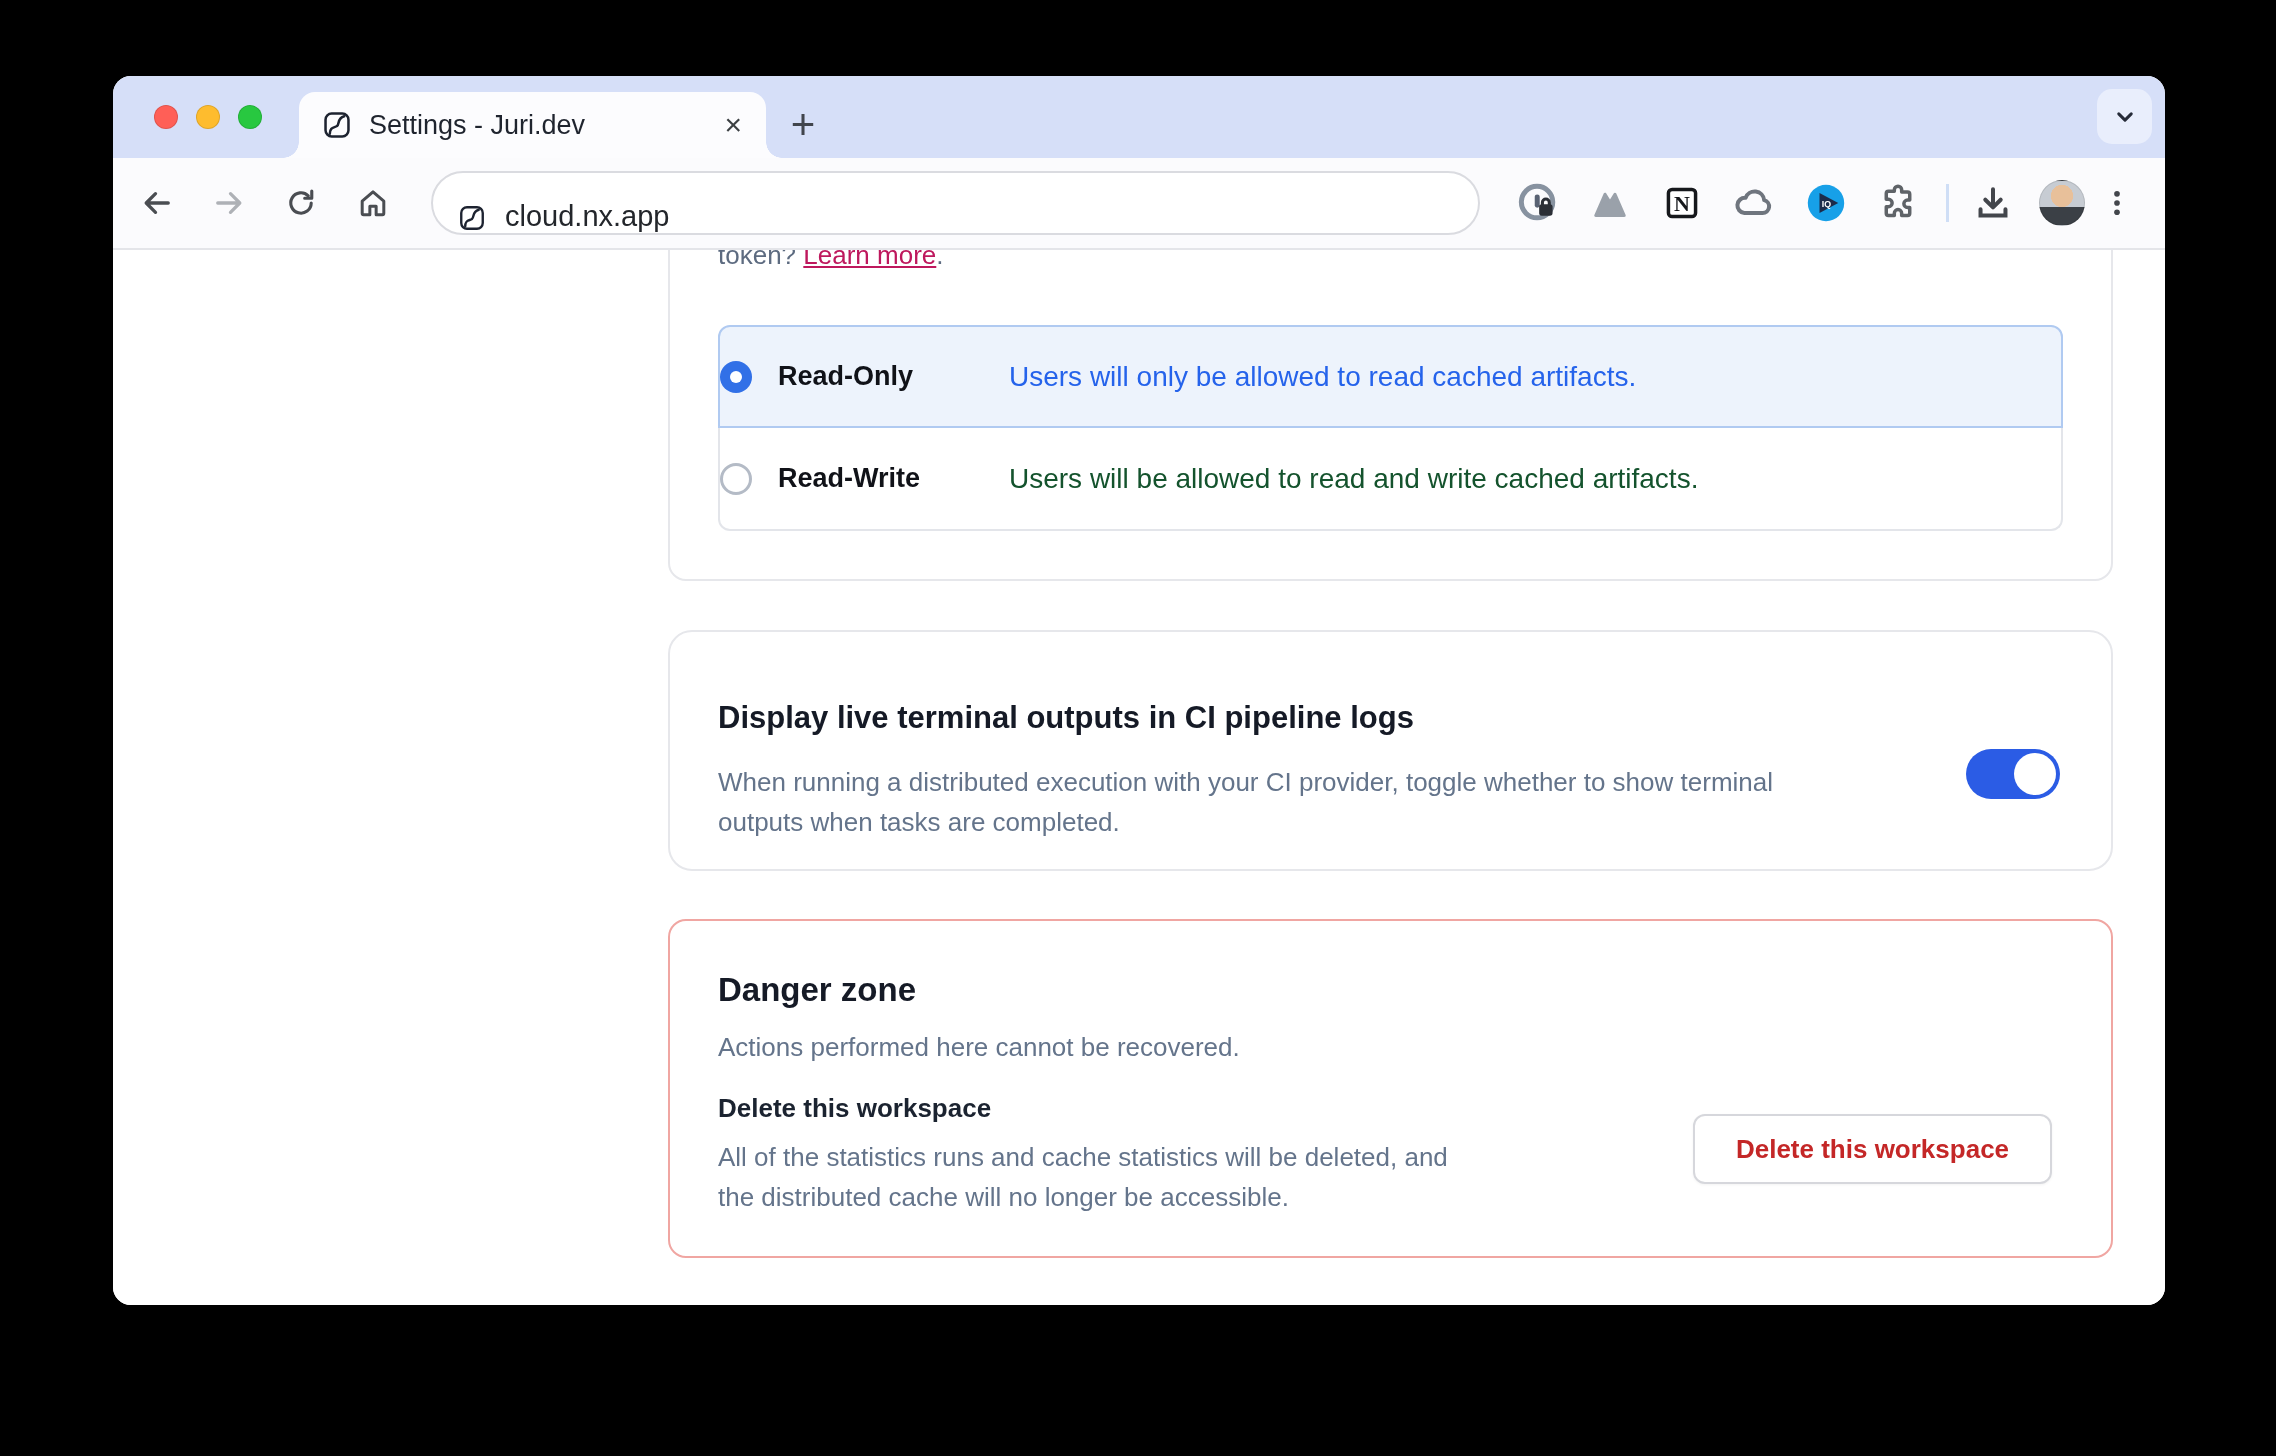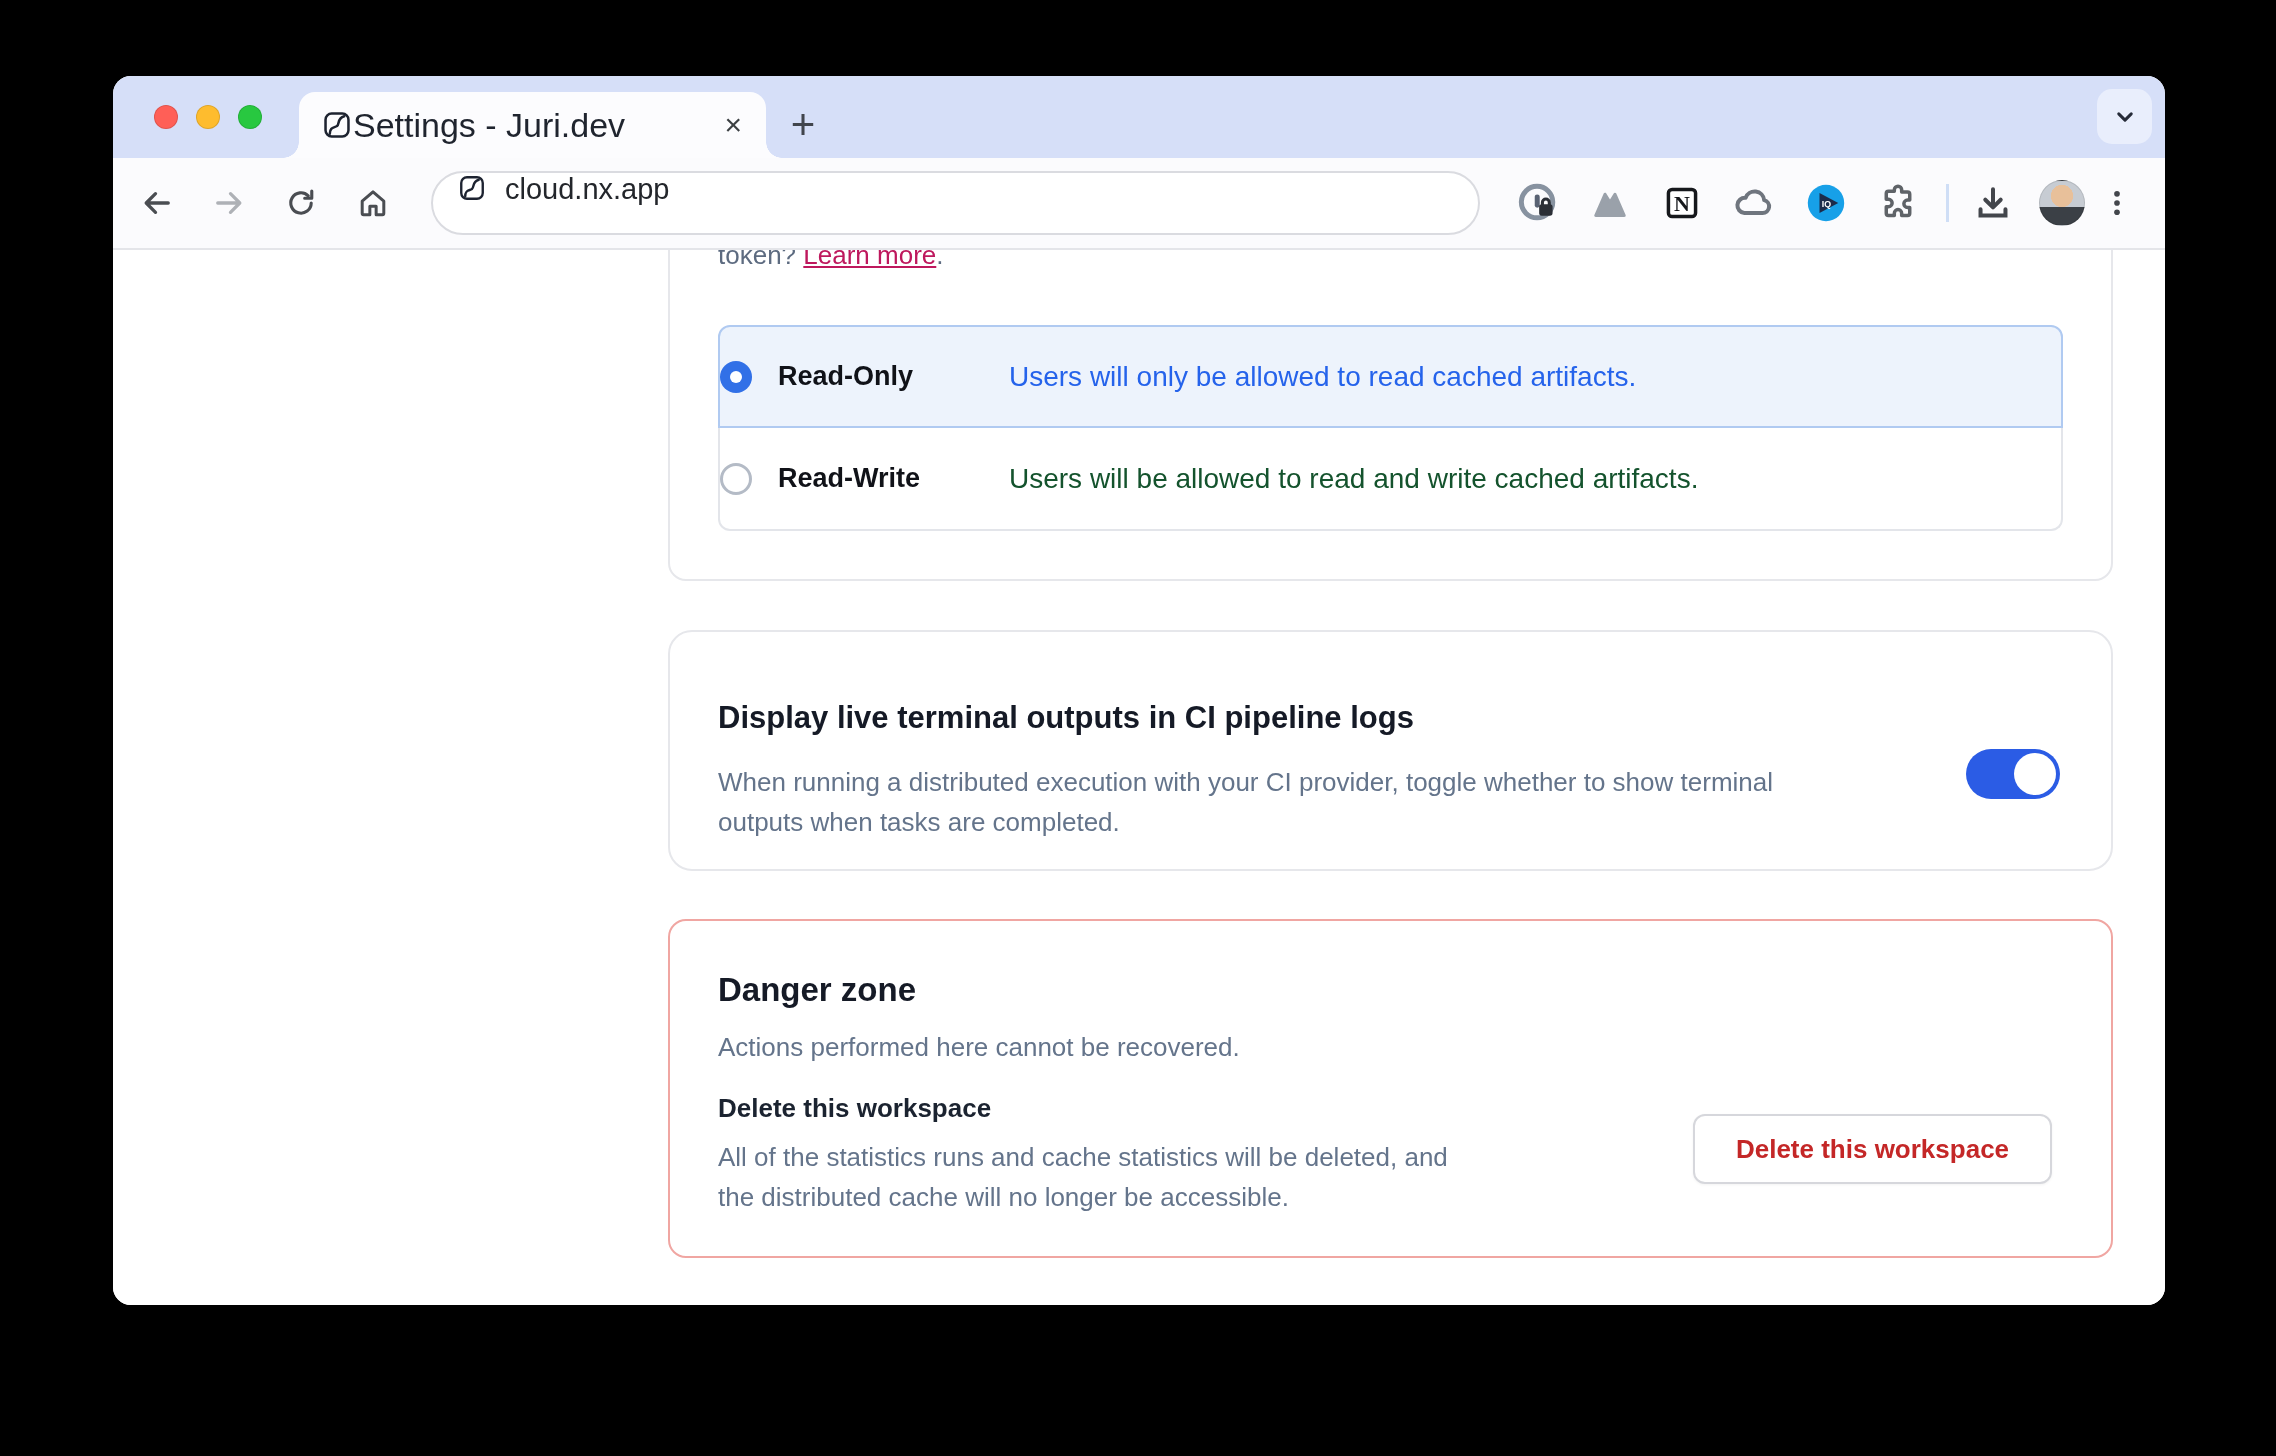--- a/index.html
+++ b/index.html
@@ -16,35 +16,35 @@
   .t-yellow { left:83px; background:#febc2e; }
   .t-green { left:125px; background:#28c840; }
 
   .tab { position:absolute; left:186px; top:16px; width:467px; height:66px; background:#fcfcfe;
          border-radius:16px 16px 0 0; display:flex; align-items:center; }
   .tab::before { content:""; position:absolute; left:-16px; bottom:0; width:16px; height:16px;
                  background:radial-gradient(circle at 0 0, rgba(0,0,0,0) 15.5px, #fcfcfe 16px); }
   .tab::after  { content:""; position:absolute; right:-16px; bottom:0; width:16px; height:16px;
                  background:radial-gradient(circle at 100% 0, rgba(0,0,0,0) 15.5px, #fcfcfe 16px); }
   .tab .favicon { margin-left:22px; width:32px; height:32px; flex:0 0 auto; }
-  .tab-title { margin-left:0; font-size:34px; color:#1f242e; font-weight:500; white-space:nowrap;
+  .tab-title { margin-left:16px; font-size:27px; color:#1f242e; font-weight:500; white-space:nowrap;
                overflow:hidden; flex:1 1 auto; }
   .tab-close { margin-right:24px; font-size:30px; color:#3c4043; line-height:1; cursor:default; }
   .newtab-btn { position:absolute; left:662px; top:16px; width:56px; height:66px; display:flex;
                 align-items:center; justify-content:center; font-size:42px; font-weight:300; color:#41454d; }
   .tab-chevron-btn { position:absolute; right:13px; top:13px; width:55px; height:55px; border-radius:15px;
                      background:#e9eefc; display:flex; align-items:center; justify-content:center; }
 
   
   .navbar { position:absolute; left:0; top:82px; width:100%; height:92px; background:#fbfbfd;
             border-bottom:2px solid #e4e5e9; display:flex; align-items:center; padding:0 26px 0 16px; }
   .nav-btn { width:56px; height:56px; flex:0 0 auto; display:flex; align-items:center; justify-content:center;
              margin-right:16px; border-radius:50%; }
   .addressbar { flex:1 1 auto; height:64px; margin:0 14px; border:2px solid #dadbe0; border-radius:32px;
-                background:#fff; display:flex; align-items:flex-start; padding:0 24px; min-width:0; }
+                background:#fff; display:flex; align-items:flex-end; padding:0 24px; min-width:0; }
   .addressbar .favicon { width:30px; height:30px; flex:0 0 auto; }
   .url-text { margin-left:18px; font-size:29px; color:#23262b; white-space:nowrap; }
   .ext-icon { width:56px; height:56px; flex:0 0 auto; display:flex; align-items:center; justify-content:center;
               margin-left:16px; }
   .nav-divider { width:3px; height:38px; background:#cfdef6; margin-left:20px; flex:0 0 auto; }
   .avatar { width:46px; height:46px; border-radius:50%; margin-left:18px; flex:0 0 auto;
             background:
               radial-gradient(circle at 50% 34%, #e8c09a 0 30%, rgba(0,0,0,0) 31%),
               linear-gradient(180deg, #c7ccd3 0 58%, #3b4046 58%);
             border:1px solid rgba(0,0,0,.1); }

